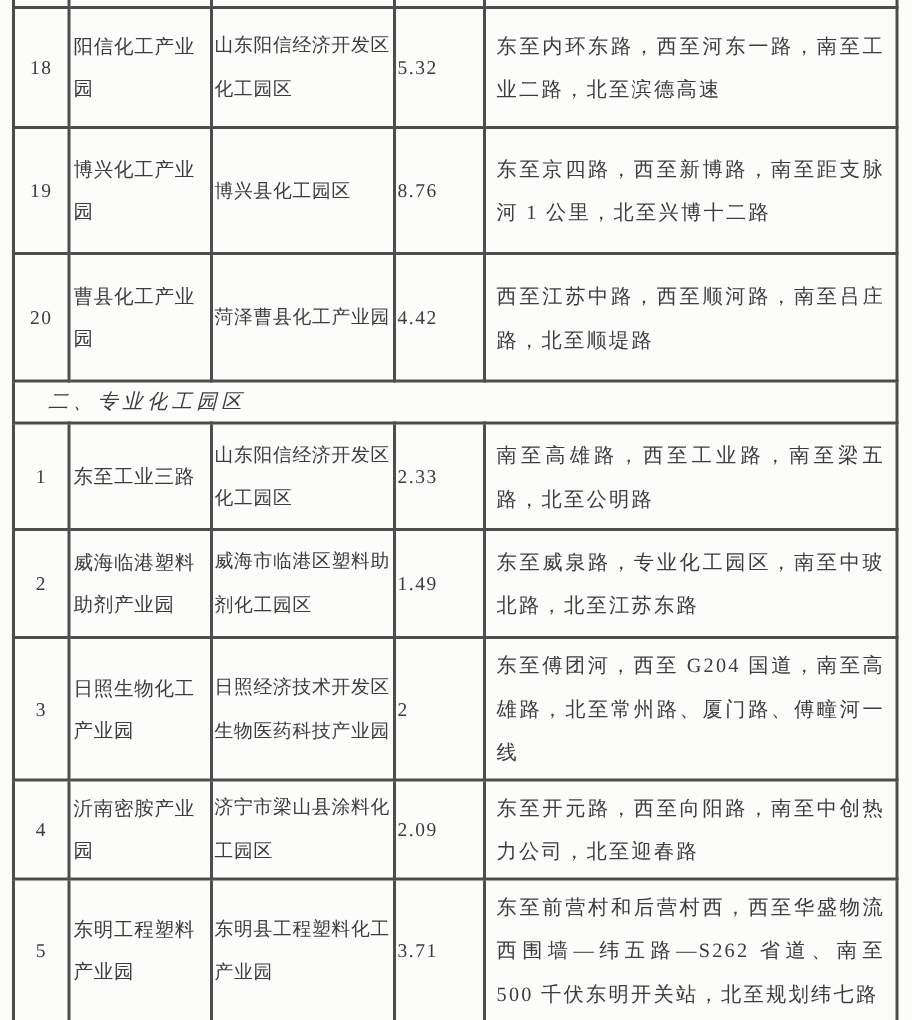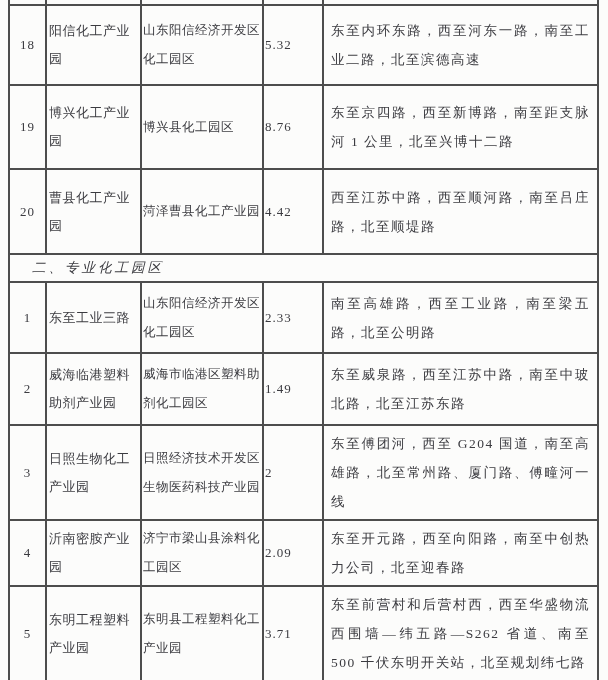--- a/index.html
+++ b/index.html
@@ -93,21 +93,21 @@
       <td class="zone">山东阳信经济开发区化工园区</td>
       <td class="area">2.33</td>
       <td class="bound">南至高雄路，西至工业路，南至梁五路，北至公明路</td>
     </tr>
 
     <tr class="h72">
       <td class="no">2</td>
       <td class="name">威海临港塑料助剂产业园</td>
       <td class="zone">威海市临港区塑料助剂化工园区</td>
       <td class="area">1.49</td>
-      <td class="bound">东至威泉路，西至江苏中路，南至中玻北路，北至江苏东路</td>
+      <td class="bound">东至威泉路，专业化工园区，南至中玻北路，北至江苏东路</td>
     </tr>
 
     <tr class="h75">
       <td class="no">3</td>
       <td class="name">日照生物化工产业园</td>
       <td class="zone">日照经济技术开发区生物医药科技产业园</td>
       <td class="area">2</td>
       <td class="bound">东至傅团河，西至 G204 国道，南至高雄路，北至常州路、厦门路、傅疃河一线</td>
     </tr>
 

